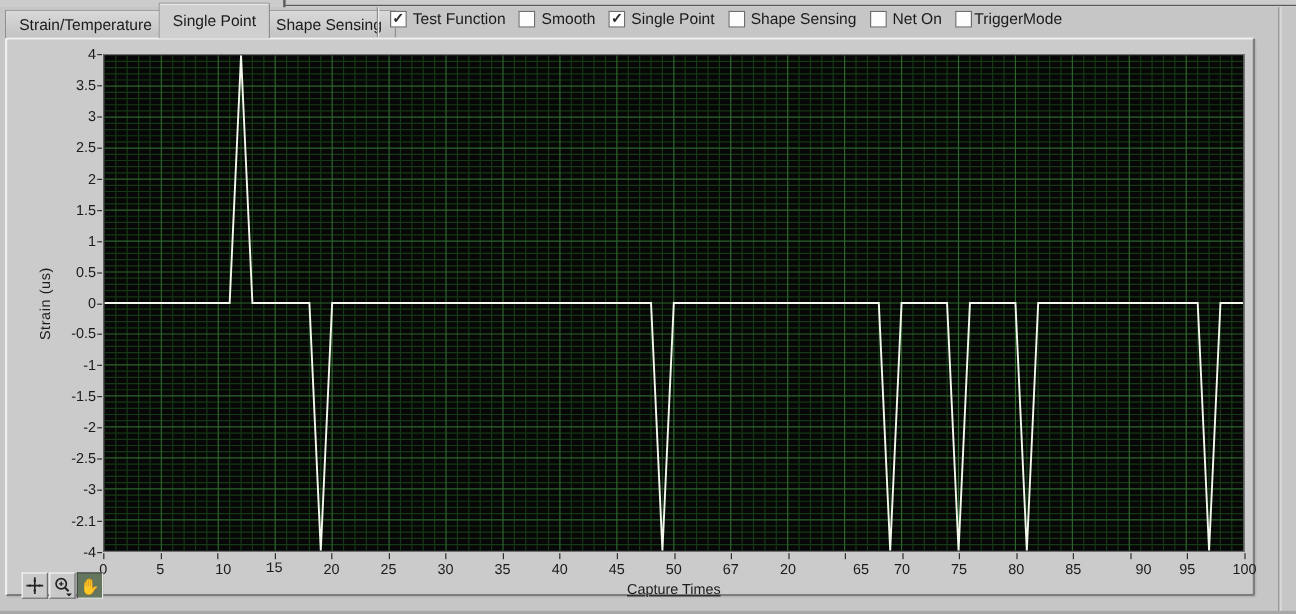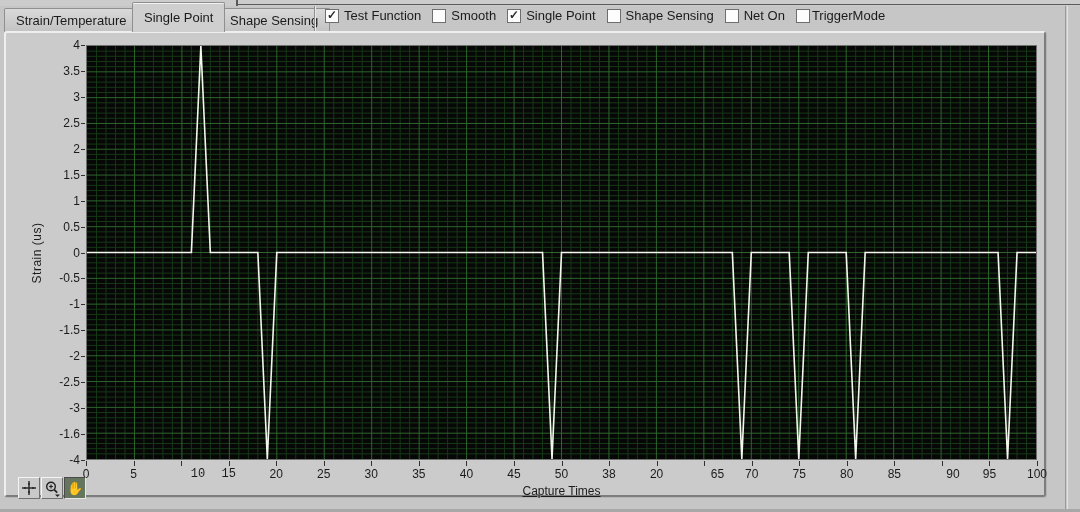--- a/index.html
+++ b/index.html
@@ -353,49 +353,49 @@
         <div class="ytick-label" style="top: 264.375px;">-1</div>
         <div class="ytick-mark" style="top: 271.375px;"></div>
         <div class="ytick-label" style="top: 290.312px;">-1.5</div>
         <div class="ytick-mark" style="top: 297.312px;"></div>
         <div class="ytick-label" style="top: 316.25px;">-2</div>
         <div class="ytick-mark" style="top: 323.25px;"></div>
         <div class="ytick-label" style="top: 342.188px;">-2.5</div>
         <div class="ytick-mark" style="top: 349.188px;"></div>
         <div class="ytick-label" style="top: 368.125px;">-3</div>
         <div class="ytick-mark" style="top: 375.125px;"></div>
-        <div class="ytick-label" style="top: 394.062px;">-1.6</div>
+        <div class="ytick-label" style="top: 394.062px;">-2.1</div>
         <div class="ytick-mark" style="top: 401.062px;"></div>
         <div class="ytick-label" style="top: 420px;">-4</div>
         <div class="ytick-mark" style="top: 427px;"></div>
       </div>
     <div id="x-ticks">
         <div class="xtick-label" style="left: 60px;">0</div>
         <div class="xtick-mark" style="left: 80px;"></div>
         <div class="xtick-label" style="left: 107.55px;">5</div>
         <div class="xtick-mark" style="left: 127.55px;"></div>
-        <div class="xtick-label" style="left: 172px; font-family: Liberation Mono, monospace;">10</div>
+        <div class="xtick-label" style="left: 160px;">10</div>
         <div class="xtick-mark" style="left: 175.1px;"></div>
         <div class="xtick-label" style="left: 202.65px; font-family: Liberation Mono, monospace;">15</div>
         <div class="xtick-mark" style="left: 222.65px;"></div>
         <div class="xtick-label" style="left: 250.2px;">20</div>
         <div class="xtick-mark" style="left: 270.2px;"></div>
         <div class="xtick-label" style="left: 297.75px;">25</div>
         <div class="xtick-mark" style="left: 317.75px;"></div>
         <div class="xtick-label" style="left: 345.3px;">30</div>
         <div class="xtick-mark" style="left: 365.3px;"></div>
         <div class="xtick-label" style="left: 392.85px;">35</div>
         <div class="xtick-mark" style="left: 412.85px;"></div>
         <div class="xtick-label" style="left: 440.4px;">40</div>
         <div class="xtick-mark" style="left: 460.4px;"></div>
         <div class="xtick-label" style="left: 487.95px;">45</div>
         <div class="xtick-mark" style="left: 507.95px;"></div>
         <div class="xtick-label" style="left: 535.5px;">50</div>
         <div class="xtick-mark" style="left: 555.5px;"></div>
-        <div class="xtick-label" style="left: 583.05px;">38</div>
+        <div class="xtick-label" style="left: 583.05px;">67</div>
         <div class="xtick-mark" style="left: 603.05px;"></div>
         <div class="xtick-label" style="left: 630.6px;">20</div>
         <div class="xtick-mark" style="left: 650.6px;"></div>
         <div class="xtick-label" style="left: 678.15px; text-align: right;">65</div>
         <div class="xtick-mark" style="left: 698.15px;"></div>
         <div class="xtick-label" style="left: 725.7px;">70</div>
         <div class="xtick-mark" style="left: 745.7px;"></div>
         <div class="xtick-label" style="left: 773.25px;">75</div>
         <div class="xtick-mark" style="left: 793.25px;"></div>
         <div class="xtick-label" style="left: 820.8px;">80</div>

